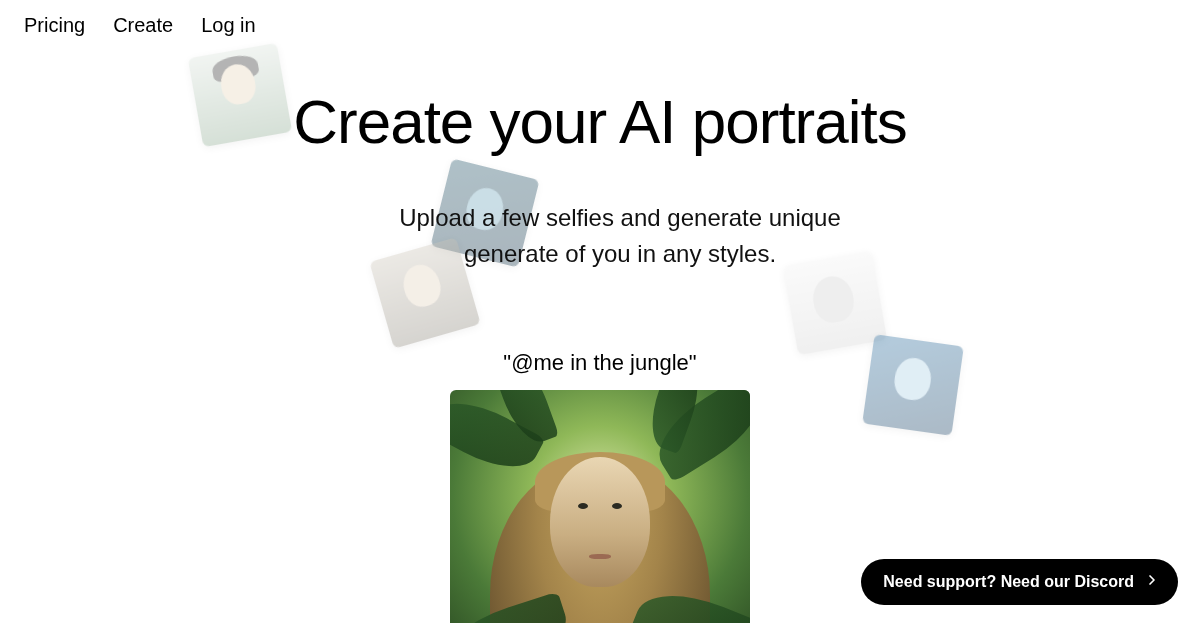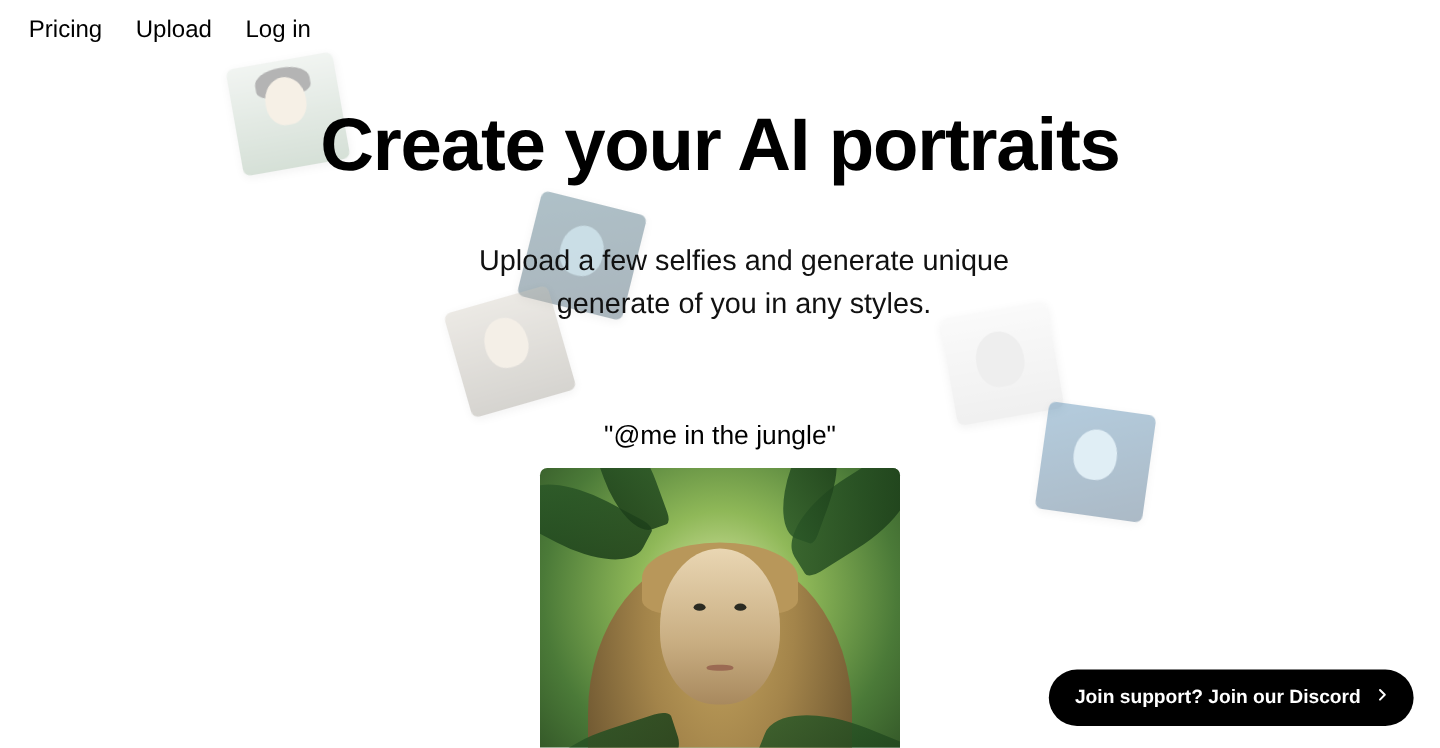--- a/index.html
+++ b/index.html
@@ -31,21 +31,21 @@
     text-decoration: none;
     cursor: pointer;
   }
   .hero {
     text-align: center;
     position: relative;
     padding-top: 38px;
   }
   .hero h1 {
     font-size: 62px;
-    font-weight: 700;
+    font-weight: 400;
     color: #000;
     letter-spacing: -1px;
     line-height: 1.05;
     position: relative;
     z-index: 3;
   }
   .hero p.sub {
     font-size: 24px;
     color: #111;
     margin-top: 46px;
@@ -166,21 +166,21 @@
     z-index: 10;
   }
   .support-pill svg { width: 16px; height: 16px; }
 </style>
 </head>
 <body>
 
 <header class="header">
   <nav class="nav">
     <a>Pricing</a>
-    <a>Upload</a>
+    <a>Create</a>
     <a>Log in</a>
   </nav>
 </header>
 
 <div class="thumb t1"></div>
 <div class="thumb t2"></div>
 <div class="thumb t3"></div>
 <div class="thumb t4"></div>
 <div class="thumb t5"></div>
 
@@ -203,19 +203,19 @@
     <div class="leaf" style="right:-20px;top:10px;width:120px;height:55px;transform:rotate(-32deg);"></div>
     <div class="leaf" style="left:-10px;bottom:20px;width:130px;height:60px;transform:rotate(-18deg);"></div>
     <div class="leaf" style="right:-15px;bottom:30px;width:130px;height:60px;transform:rotate(22deg);"></div>
     <div class="leaf" style="left:30px;top:-10px;width:90px;height:40px;transform:rotate(70deg);"></div>
     <div class="leaf" style="right:30px;top:-5px;width:90px;height:40px;transform:rotate(-70deg);"></div>
 
   </div>
 </section>
 
 <div class="support-pill">
-  <span>Join support? Join our Discord</span>
+  <span>Need support? Need our Discord</span>
   <span>
     <svg viewBox="0 0 24 24" fill="none" stroke="#fff" stroke-width="2.5" stroke-linecap="round" stroke-linejoin="round">
         <polyline points="9 18 15 12 9 6"></polyline>
       </svg>
   </span>
 </div>
 
 </body></html>

